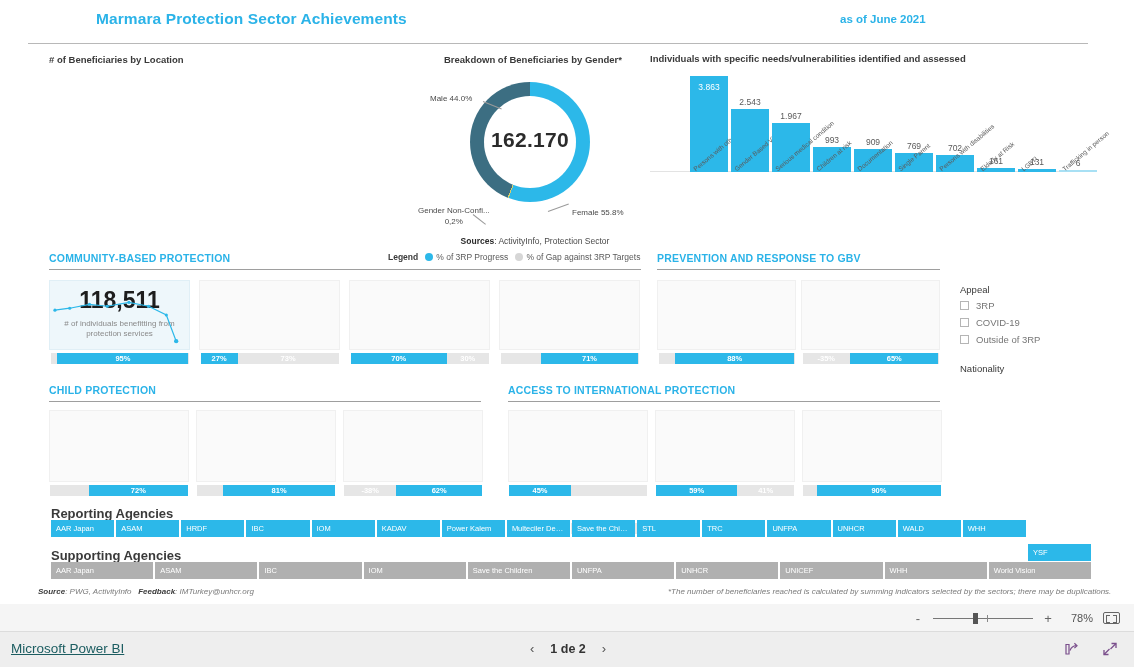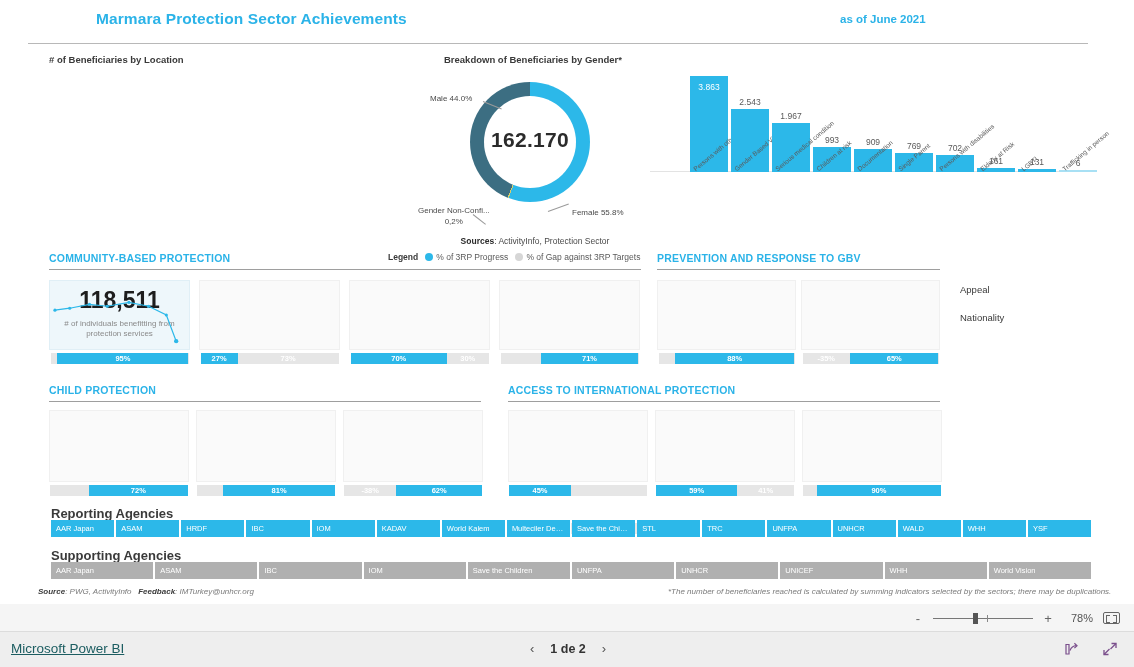--- a/index.html
+++ b/index.html
@@ -228,20 +228,21 @@
 <div id="page">
 
   <div id="report">
 
     <div class="rpt-title">Marmara Protection Sector Achievements</div>
     <div class="rpt-date">as of June 2021</div>
     <div class="hdr-rule"></div>
 
     <div class="cap cap-loc"># of Beneficiaries by Location</div>
     <div class="cap cap-gender">Breakdown of Beneficiaries by Gender*</div>
+    <div class="cap cap-needs">Individuals with specific needs/vulnerabilities identified and assessed</div>
 
     <div id="donut-wrap">
       <div id="donut"></div>
       <div id="donut-total">162.170</div>
       <div class="leader lead-male"></div>
       <div class="leader lead-female"></div>
       <div class="leader lead-nonconf"></div>
       <div class="donut-lbl lbl-male">Male 44.0%</div>
       <div class="donut-lbl lbl-female">Female 55.8%</div>
       <div class="donut-lbl lbl-nonconf">
@@ -398,42 +399,56 @@
         </div>
         <div class="kpi-card" style="left: 802px; top: 410px; width: 140px; height: 72px;"></div>
         <div class="pbar" style="left: 803px; top: 485px; width: 138px;">
           <div class="pseg empty" style="width: 10%;"></div>
           <div class="pseg prog" style="width: 90%;">90%</div>
         </div>
       </div>
 
     <div id="filters">
       <div class="f-head">Appeal</div>
+      <div id="appeal-opts">
+          <div class="f-row">
+            <span class="f-box"></span>
+            <span class="f-lbl">3RP</span>
+          </div>
+          <div class="f-row">
+            <span class="f-box"></span>
+            <span class="f-lbl">COVID-19</span>
+          </div>
+          <div class="f-row">
+            <span class="f-box"></span>
+            <span class="f-lbl">Outside of 3RP</span>
+          </div>
+        </div>
       <div class="f-gap"></div>
       <div class="f-head">Nationality</div>
     </div>
 
     <div class="strip-cap" style="left:51px; top:506px;">Reporting Agencies</div>
     <div class="strip" id="rep-strip" style="left:51px; top:520px; width:1040px;">
         <div class="chip rep" style="width: 63.125px;">AAR Japan</div>
         <div class="chip rep" style="width: 63.125px;">ASAM</div>
         <div class="chip rep" style="width: 63.125px;">HRDF</div>
         <div class="chip rep" style="width: 63.125px;">IBC</div>
         <div class="chip rep" style="width: 63.125px;">IOM</div>
         <div class="chip rep" style="width: 63.125px;">KADAV</div>
-        <div class="chip rep" style="width: 63.125px;">World Kalem</div>
+        <div class="chip rep" style="width: 63.125px;">Power Kalem</div>
         <div class="chip rep" style="width: 63.125px;">Multeciler De…</div>
         <div class="chip rep" style="width: 63.125px;">Save the Chi…</div>
         <div class="chip rep" style="width: 63.125px;">STL</div>
         <div class="chip rep" style="width: 63.125px;">TRC</div>
         <div class="chip rep" style="width: 63.125px;">UNFPA</div>
         <div class="chip rep" style="width: 63.125px;">UNHCR</div>
         <div class="chip rep" style="width: 63.125px;">WALD</div>
         <div class="chip rep" style="width: 63.125px;">WHH</div>
-        <div class="chip rep" style="width: 63.125px;">YSF</div>
+        <div class="chip rep" style="width: 63.125px; margin-top: 24px;">YSF</div>
       </div>
 
     <div class="strip-cap" style="left:51px; top:548px;">Supporting Agencies</div>
     <div class="strip" id="sup-strip" style="left:51px; top:562px; width:1040px;">
         <div class="chip sup" style="width: 102.2px;">AAR Japan</div>
         <div class="chip sup" style="width: 102.2px;">ASAM</div>
         <div class="chip sup" style="width: 102.2px;">IBC</div>
         <div class="chip sup" style="width: 102.2px;">IOM</div>
         <div class="chip sup" style="width: 102.2px;">Save the Children</div>
         <div class="chip sup" style="width: 102.2px;">UNFPA</div>

